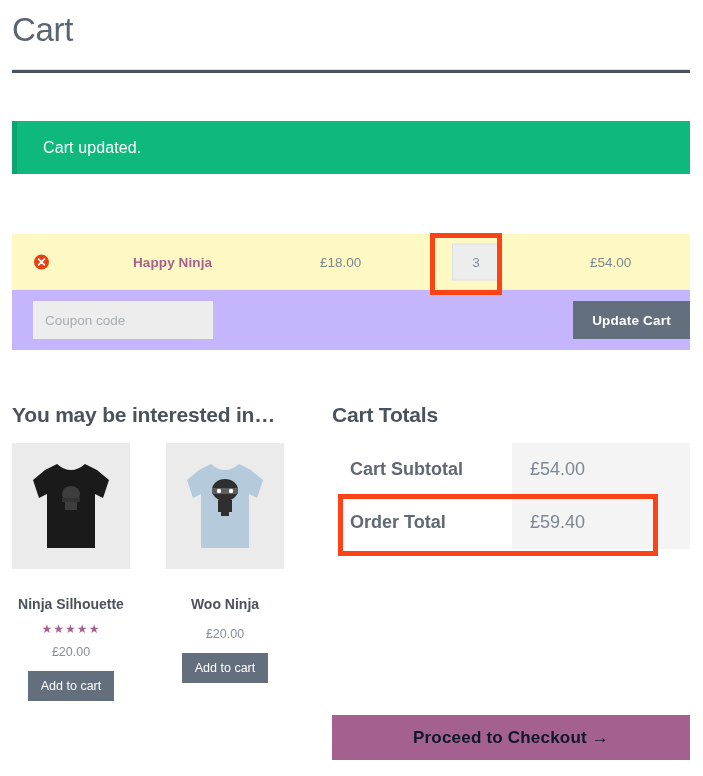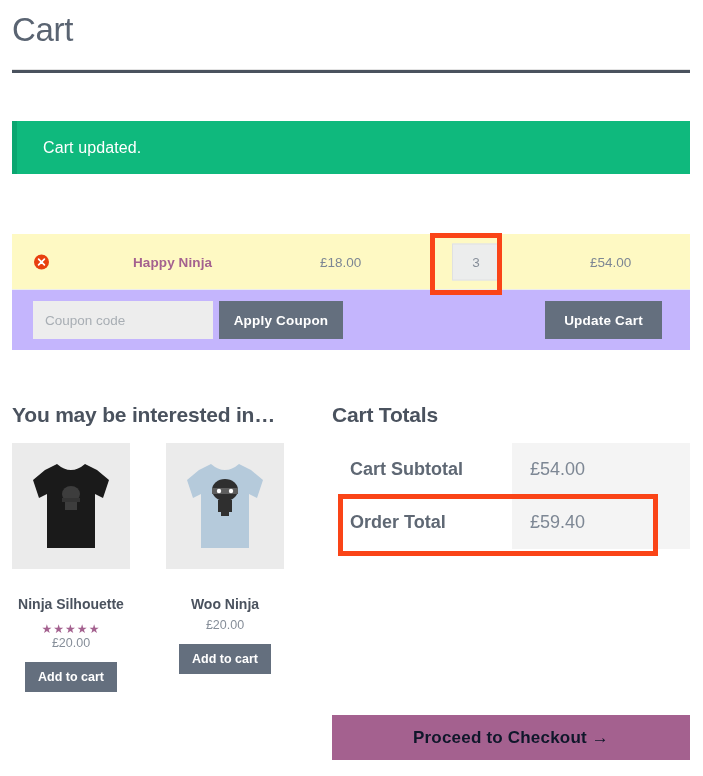--- a/index.html
+++ b/index.html
@@ -164,21 +164,21 @@
   }
   .apply-coupon {
     position: absolute;
     left: 207px;
     top: 11px;
     width: 124px;
     height: 38px;
   }
   .update-cart {
     position: absolute;
-    left: 533px;
+    left: 561px;
     top: 11px;
     width: 117px;
     height: 38px;
   }
 
   
   .lower { position: absolute; left: 0; top: 395px; width: 703px; }
 
   .section-heading {
     font-size: 21px;
@@ -204,31 +204,32 @@
     color: #4a525e;
     line-height: 27px;
   }
   .stars {
     margin-top: 4px;
     color: #a4618f;
     font-size: 12px;
     letter-spacing: 1px;
   }
   .product-price {
+    margin-top: 9px;
     font-size: 12.5px;
     color: #868e99;
   }
   .add-to-cart {
     margin-top: 12px;
     display: inline-block;
     padding: 8px 13px;
     background: #646f7e;
     color: #fff;
     font-size: 12.5px;
-    font-weight: bold;
+    font-weight: normal;
     border: none;
     cursor: pointer;
     font-family: "Liberation Sans", sans-serif;
   }
 
   
   .totals { position: absolute; left: 332px; top: 0; width: 358px; }
   .totals-heading { position: absolute; left: 0; top: 8px; }
 
   .totals-table {
@@ -349,21 +350,20 @@
       <a class="product-name" href="#">Happy Ninja</a>
       <div class="unit-price">£18.00</div>
       <div class="qty-wrap">
         <input class="qty-input" type="text" value="3" style="">
       </div>
       <div class="line-total">£54.00</div>
     </div>
 
     <div class="coupon-row">
       <input class="coupon-input" type="text" placeholder="Coupon code" style="">
-      <button class="btn-grey apply-coupon">Apply Coupon</button>
       <button class="btn-grey update-cart">Update Cart</button>
     </div>
   </div>
 
   <div class="lower">
 
     <div class="cross-sells">
       <div class="section-heading cross-heading">You may be interested in…</div>
 
       <div class="products">

